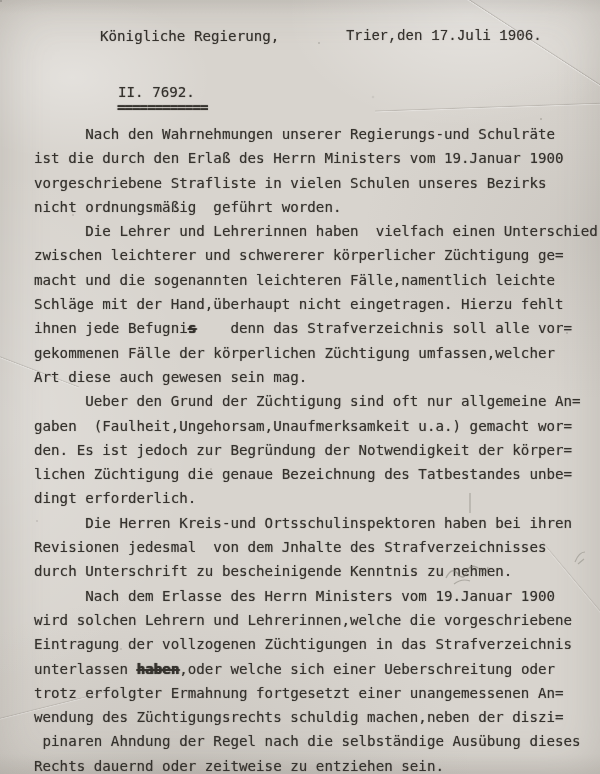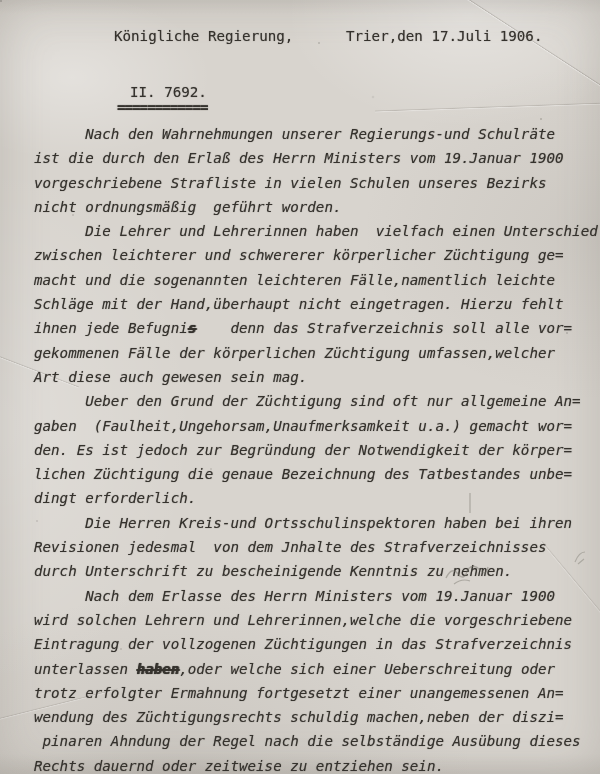--- a/index.html
+++ b/index.html
@@ -41,28 +41,28 @@
       120px 648px 0 rgba(60,58,52,.18), 556px 716px 0 rgba(60,58,52,.22),
       372px 96px 1px rgba(60,58,52,.14), 36px 520px 0 rgba(60,58,52,.16);}
   .typed{
     position:absolute;
     font-size:14.2px;
     line-height:24.3px;
     white-space:pre;
     letter-spacing:0;
     text-shadow:0 0 1px rgba(53,50,45,.55);
   }
-  .office{left:114px;top:24px;}
-  .place-date{left:346px;top:24px;}
+  .office{left:100px;top:24px;}
+  .place-date{left:346px;top:24px;font-family:Liberation Mono, monospace;}
   .dept{left:33px;top:52px;}
-  .file{left:130px;top:80px;}
+  .file{left:118px;top:80px;}
   .file-underline{left:117px;top:95px;font-weight:bold;letter-spacing:-1px;
     text-shadow:0 0 1px rgba(40,38,34,.8);}
   .body{left:34px;top:122px;width:566px;}
-  .body .line{height:24.3px;font-style:italic;}
+  .body .line{height:24.3px;}
   .struck{
     font-weight:bold;
     text-decoration:line-through;
     text-decoration-thickness:2px;
     text-shadow:0 0 1px rgba(40,38,34,.9), 1px 0 0 rgba(40,38,34,.55);
   }
   .pencil{position:absolute;pointer-events:none;}
 </style>
 </head>
 <body>

